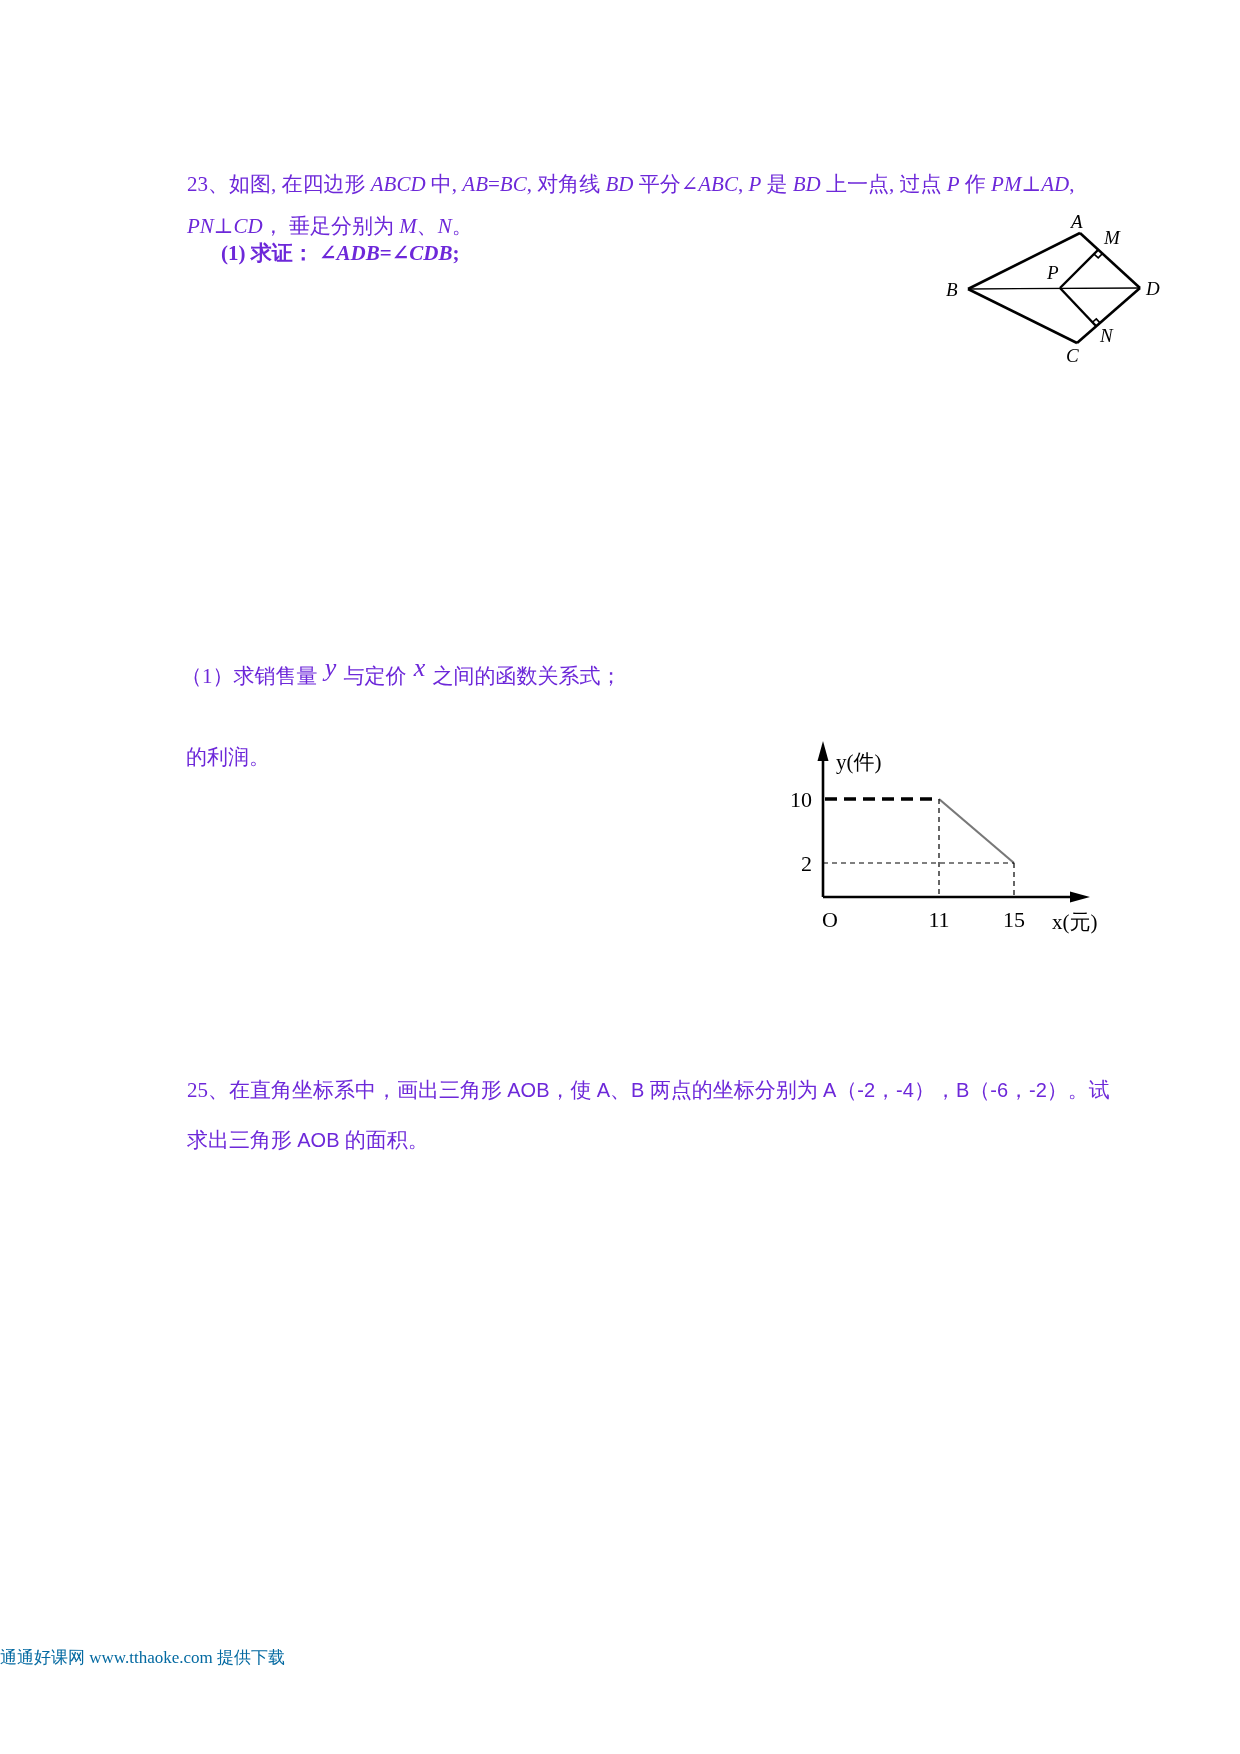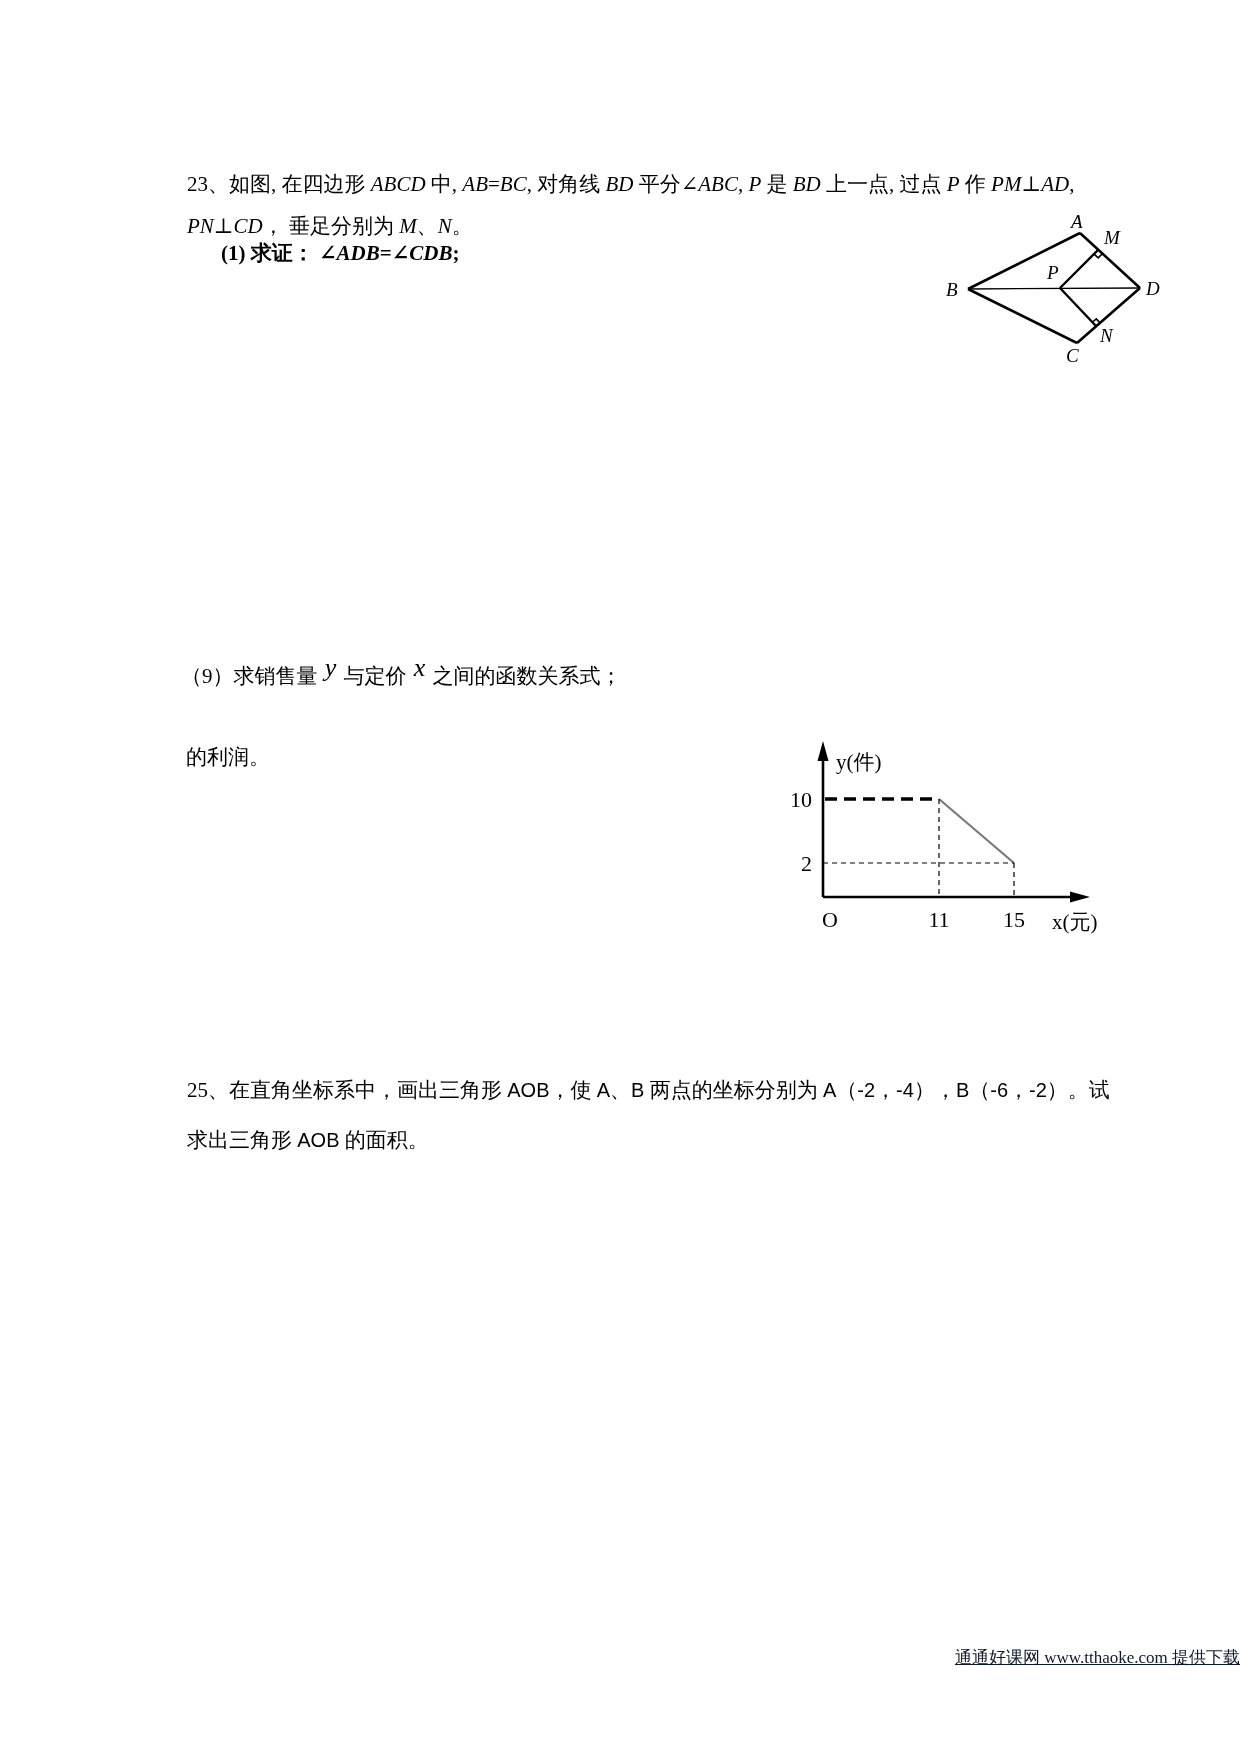--- a/index.html
+++ b/index.html
@@ -9,36 +9,36 @@
     background:#ffffff;
     font-family:"Liberation Serif","DejaVu Serif",serif;
     color:#000;
     overflow:hidden;
   }
   .line{
     position:absolute;
     white-space:nowrap;
     font-size:21px;
     line-height:26px;
-    color:#000000;
+    color:#6d28d9;
     text-align:right;
   }
   .run-i{font-family:"Liberation Serif","DejaVu Serif",serif;font-style:italic;}
   .run-v{
     font-family:"Liberation Serif","DejaVu Serif",serif;
     font-style:italic;
     font-size:26px;
     position:relative;top:-7px;
     padding:0 2px;
   }
   .run-m{font-family:Liberation Sans, sans-serif;font-size:20px;}
   .fig{position:absolute;}
   .footer{
     position:absolute;left:0;top:1629px;width:100%;
-    text-align:right;font-size:17px;color:#0f172a;text-decoration:underline;
+    text-align:left;font-size:17px;color:#0369a1;
   }
   svg text{fill:#000;}
   .svg-lbl{font-family:"Liberation Serif","DejaVu Serif",serif;font-style:italic;font-size:19px;}
   .svg-tick{font-family:"Liberation Serif","DejaVu Serif",serif;font-size:22px;}
   .svg-axis-lbl{font-family:"Liberation Serif","DejaVu Serif",serif;font-size:21px;}
 </style>
 </head>
 <body>
 
 <div class="page">
@@ -64,21 +64,21 @@
 
     <text class="svg-lbl" x="141" y="48">A</text>
     <text class="svg-lbl" x="174" y="64">M</text>
     <text class="svg-lbl" x="16" y="116">B</text>
     <text class="svg-lbl" x="117" y="99">P</text>
     <text class="svg-lbl" x="216" y="115">D</text>
     <text class="svg-lbl" x="170" y="162">N</text>
     <text class="svg-lbl" x="136" y="182">C</text>
   </svg>
 
-  <p class="line" style="left:181px;top:641px;"><span>（9）求销售量 </span><span class="run-v">y</span><span> 与定价 </span><span class="run-v">x</span><span> 之间的函数关系式；</span></p>
+  <p class="line" style="left:181px;top:641px;"><span>（1）求销售量 </span><span class="run-v">y</span><span> 与定价 </span><span class="run-v">x</span><span> 之间的函数关系式；</span></p>
   <p class="line" style="left:186px;top:723px;"><span>的利润。</span></p>
 
   <svg class="fig" style="left:700px;top:735px;" width="420" height="210" viewBox="0 0 420 210">
 
     <line x1="123" y1="16" x2="123" y2="162" stroke="#000" stroke-width="2.6"></line>
     <polygon points="123,6 117.5,26 128.5,26" fill="#000"></polygon>
     <line x1="123" y1="162" x2="376" y2="162" stroke="#000" stroke-width="2.6"></line>
     <polygon points="390,162 370,156.5 370,167.5" fill="#000"></polygon>
 
     <line x1="125" y1="64" x2="239" y2="64" stroke="#000" stroke-width="3.4" stroke-dasharray="12 7"></line>

